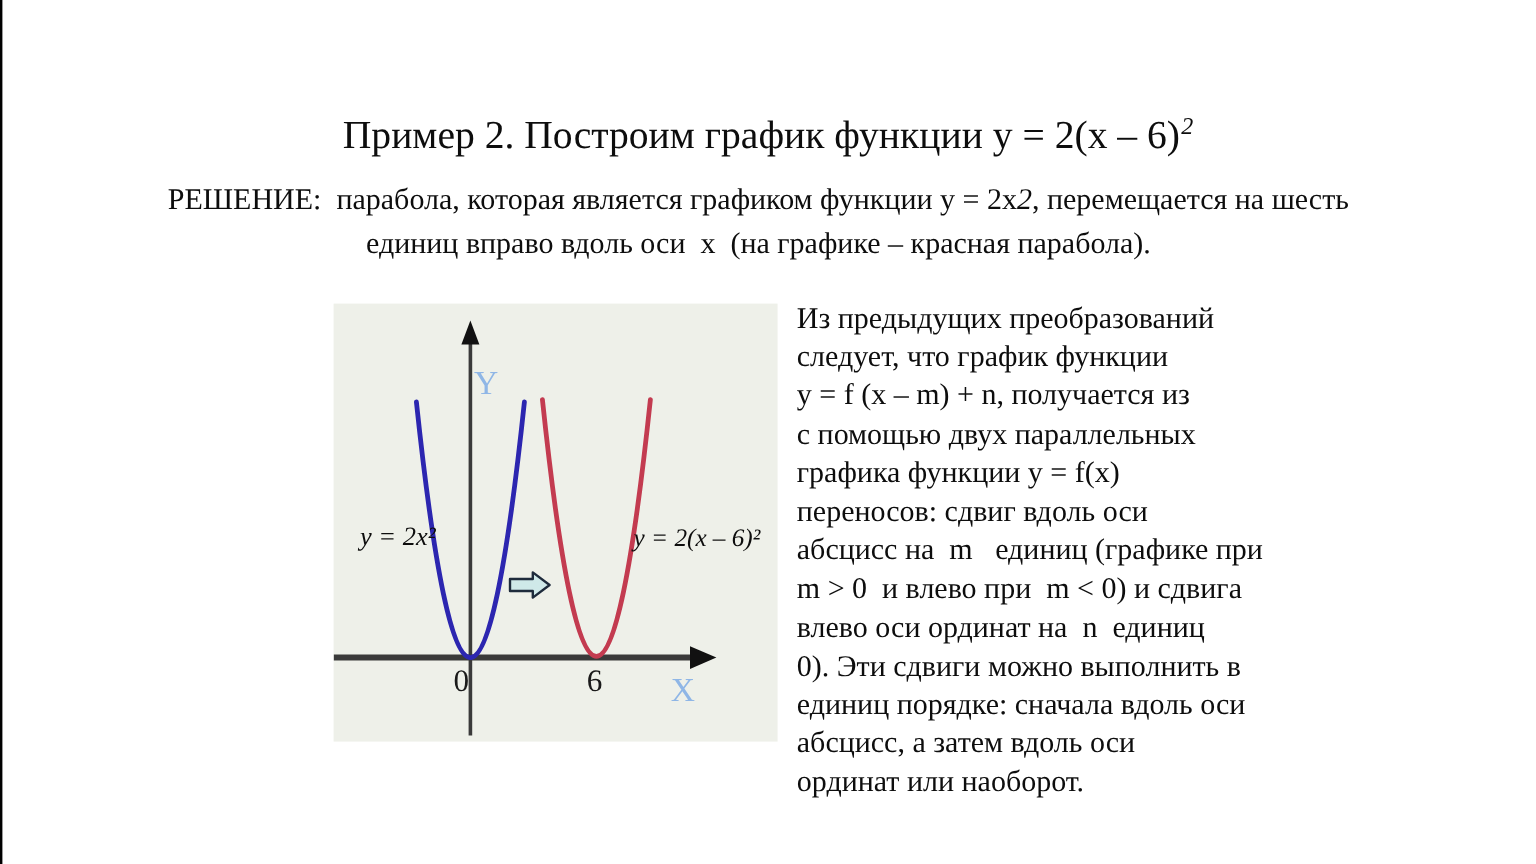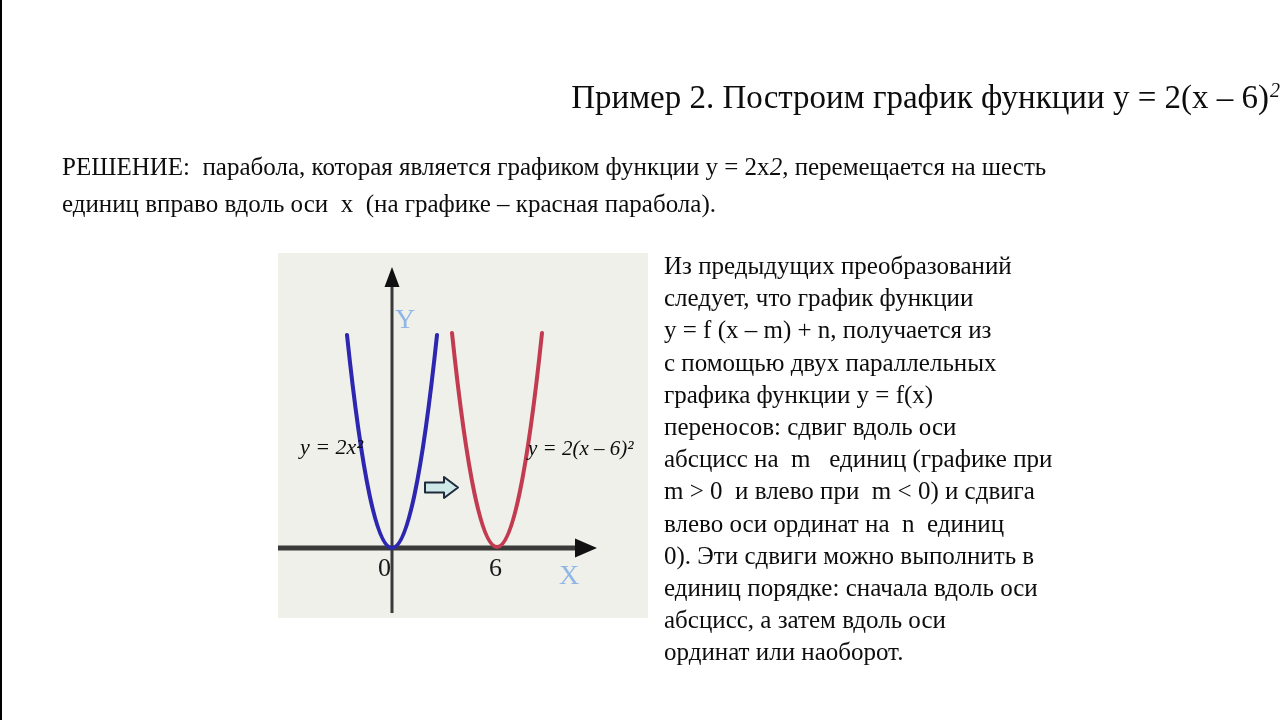--- a/index.html
+++ b/index.html
@@ -16,40 +16,41 @@
     color: #0d0d0d;
   }
   .left-edge {
     position: absolute;
     left: 0; top: 0;
     width: 2px; height: 720px;
     background: #000000;
   }
   .slide-title {
     position: absolute;
-    left: 0; top: 76px;
+    left: 0; top: 92px;
     width: 1280px;
-    text-align: right;
+    text-align: center;
     font-size: 33px;
     line-height: 42px;
     white-space: pre;
   }
   .slide-title .t-sup {
     font-size: 20px;
     font-style: italic;
     position: relative;
     top: -11px;
     margin-left: 1px;
   }
   .solution {
     position: absolute;
     left: 62px; top: 148px;
     width: 1140px;
     font-size: 25px;
     line-height: 37px;
+    text-align: center;
   }
   .solution .sol-line { white-space: pre; }
   .solution .ital { font-style: italic; }
   .graph-panel {
     position: absolute;
     left: 278px; top: 253px;
     width: 370px; height: 365px;
     background: #eef0e9;
   }
   .graph-svg { display: block; }

